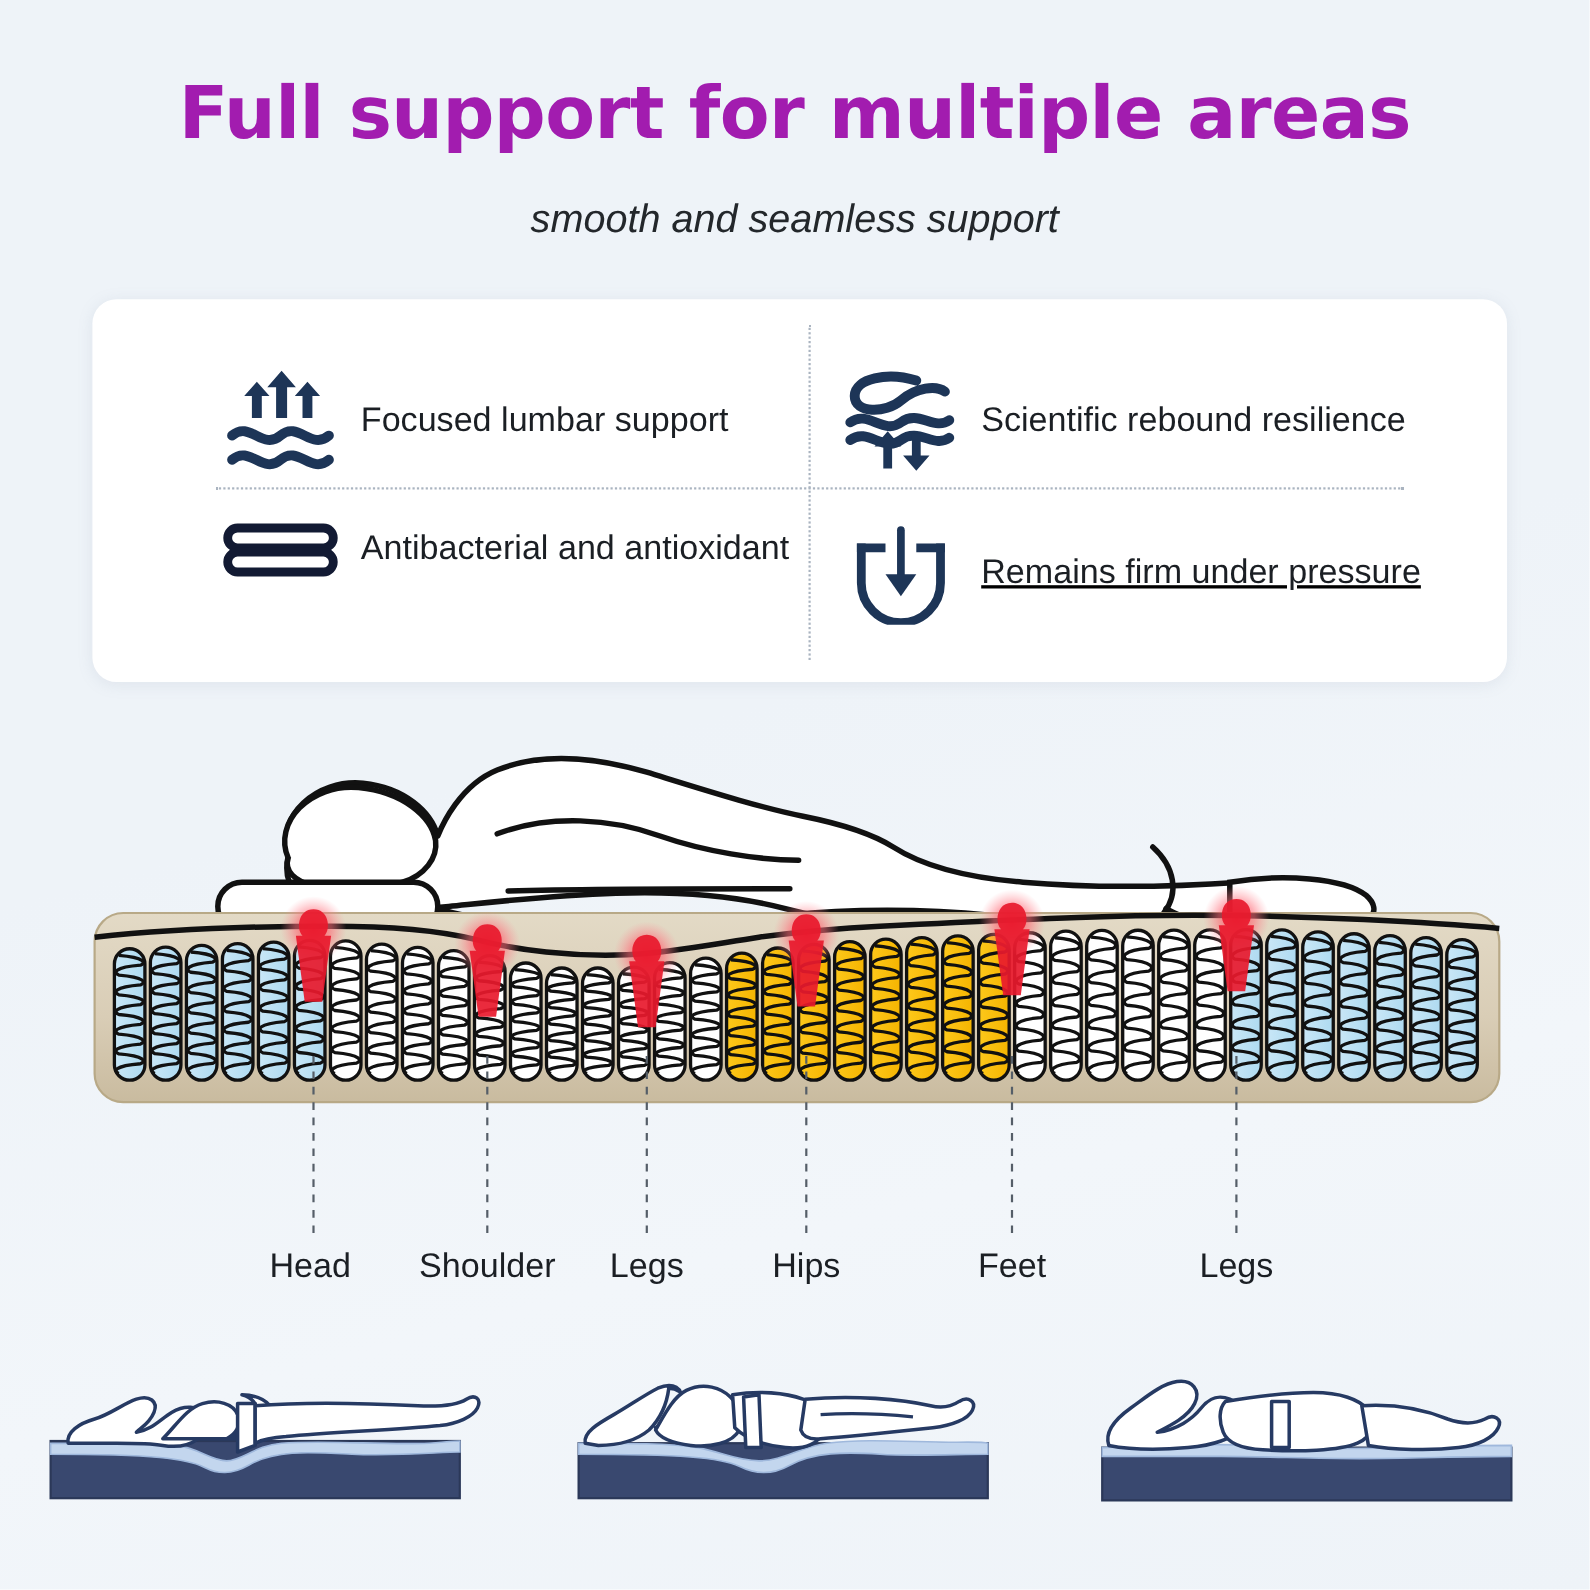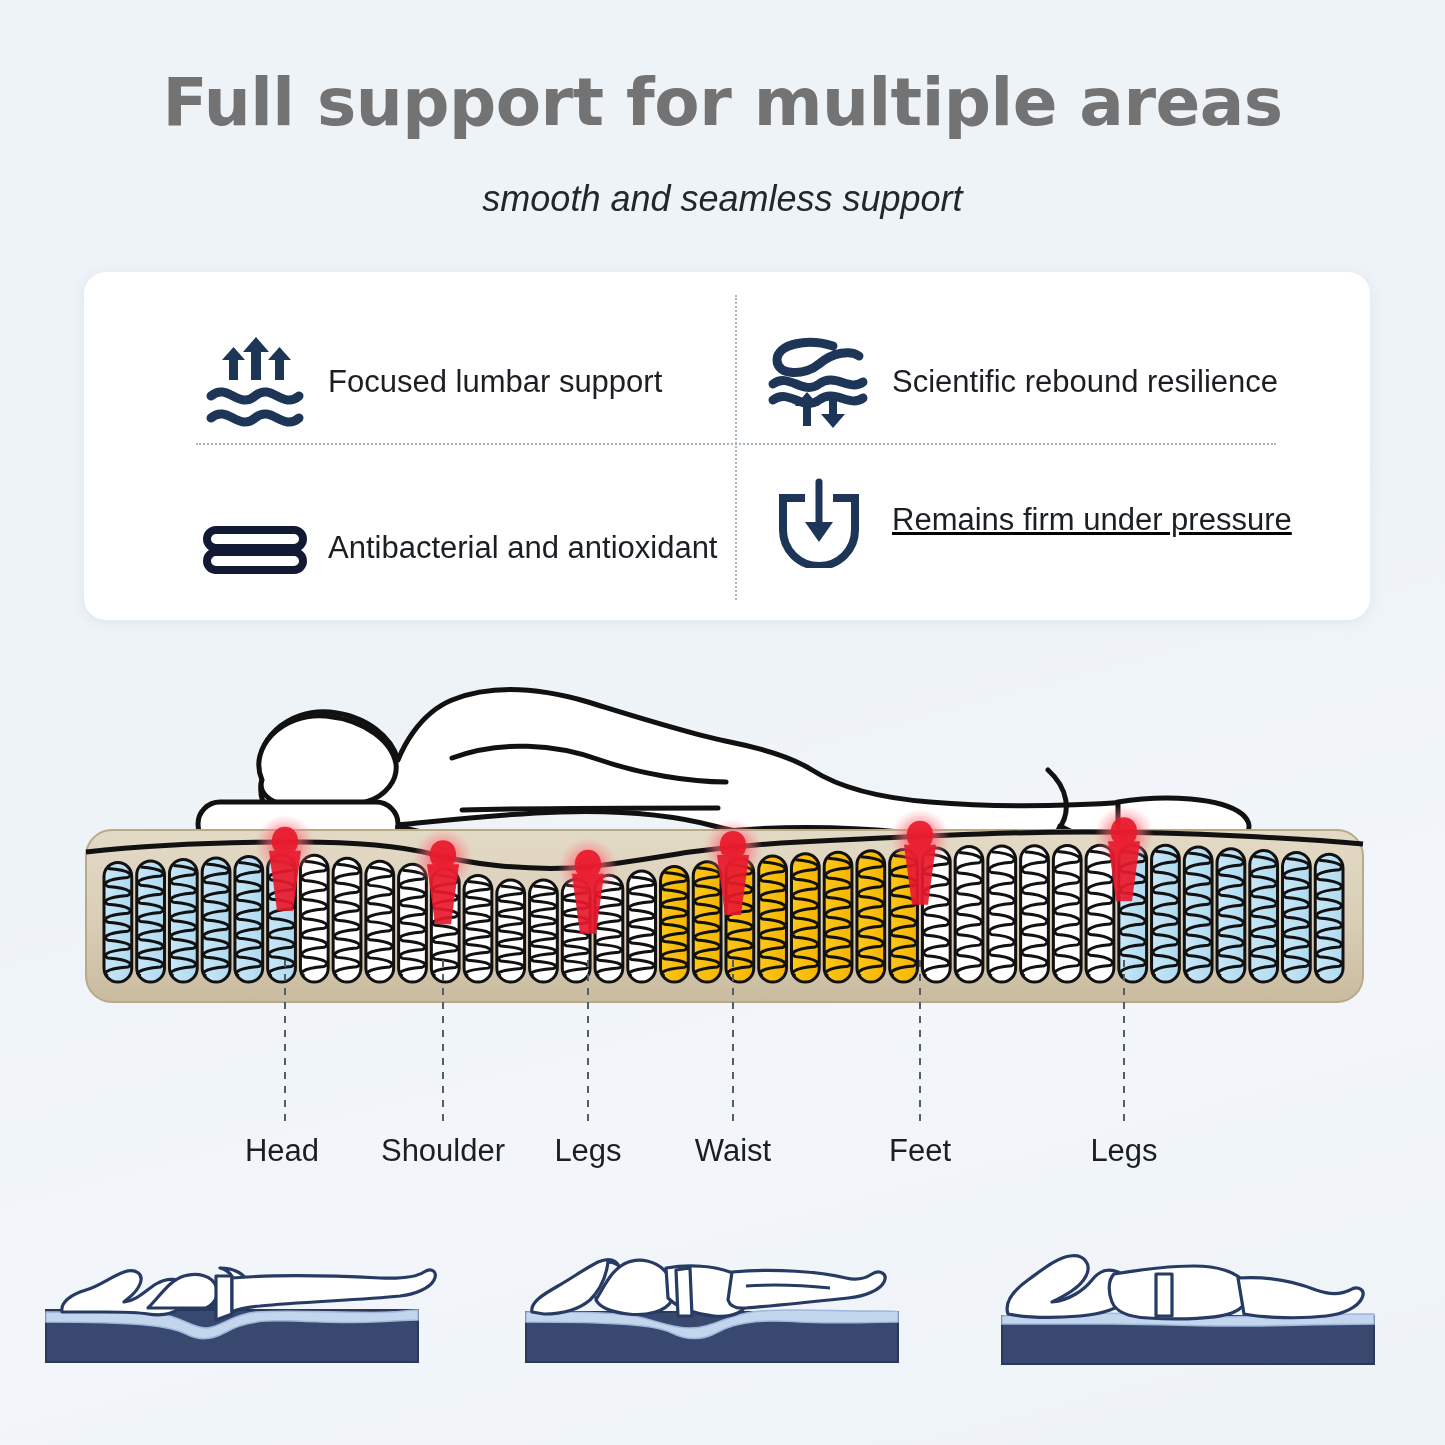--- a/index.html
+++ b/index.html
@@ -7,21 +7,21 @@
     width:1445px;height:1445px;overflow:hidden;
     font-family:"Liberation Sans","DejaVu Sans",sans-serif;
     background:linear-gradient(165deg,#eef3f8 0%,#eef3f8 45%,#f2f6fa 72%,#eef3f8 100%);
     position:relative;
   }
   .page{position:relative;width:1445px;height:1445px;}
 
   
   #hero-title{
     position:absolute;left:0;top:64px;width:1445px;text-align:center;
-    font-size:66px;font-weight:bold;color:#737373;letter-spacing:-0.5px;
+    font-size:66px;font-weight:bold;color:#a21caf;letter-spacing:-0.5px;
     font-family:"DejaVu Sans","Liberation Sans",sans-serif;
   }
   #hero-sub{
     position:absolute;left:0;top:178px;width:1445px;text-align:center;
     font-size:36px;color:#23272b;font-weight:400;font-style:italic;
   }
 
   
   #feature-card{
     position:absolute;left:84px;top:272px;width:1286px;height:348px;
@@ -34,21 +34,21 @@
   }
   .divider-h{
     position:absolute;left:196px;top:443px;width:1080px;height:0;
     border-top:2px dotted #aab4c0;
   }
   .feat{position:absolute;display:flex;align-items:center;}
   .feat .ico{width:118px;height:100px;flex:0 0 118px;display:flex;align-items:center;justify-content:center;}
   .feat .txt{font-size:31px;color:#1b1f24;white-space:nowrap;margin-left:14px;}
   #feat-1{left:196px;top:332px;}
   #feat-2{left:760px;top:332px;}
-  #feat-3{left:196px;top:498px;}
+  #feat-3{left:196px;top:448px;}
   #feat-4{left:760px;top:470px;text-decoration:underline;}
 
   
   #diagram{position:absolute;left:0;top:630px;width:1445px;height:580px;}
 
   
   .zone-label{
     position:absolute;top:1133px;font-size:31px;color:#1b1f24;
     text-align:right;transform:translateX(-50%);white-space:nowrap;
   }
@@ -318,21 +318,21 @@
           <line x1="733" y1="330" x2="733" y2="492" stroke="#555e68" stroke-width="2" stroke-dasharray="7 7"></line>
           <line x1="920" y1="330" x2="920" y2="492" stroke="#555e68" stroke-width="2" stroke-dasharray="7 7"></line>
           <line x1="1124" y1="330" x2="1124" y2="492" stroke="#555e68" stroke-width="2" stroke-dasharray="7 7"></line>
         </g>
   </svg>
   </div>
 
   <div class="zone-label" style="left:282px">Head</div>
   <div class="zone-label" style="left:443px">Shoulder</div>
   <div class="zone-label" style="left:588px">Legs</div>
-  <div class="zone-label" style="left:733px">Waist</div>
+  <div class="zone-label" style="left:733px">Hips</div>
   <div class="zone-label" style="left:920px">Feet</div>
   <div class="zone-label" style="left:1124px">Legs</div>
 
   <div class="pos-panel" id="pos-1">
     <svg width="445" height="190" viewBox="0 0 445 190">
       <rect x="26" y="82" width="372" height="52" fill="#39486f" stroke="#2b3858" stroke-width="2"></rect>
       <path d="M26 84 C80 84, 120 84, 140 86
                C160 88, 172 100, 186 100
                C200 100, 212 86, 236 84
                C280 81, 330 86, 370 84

